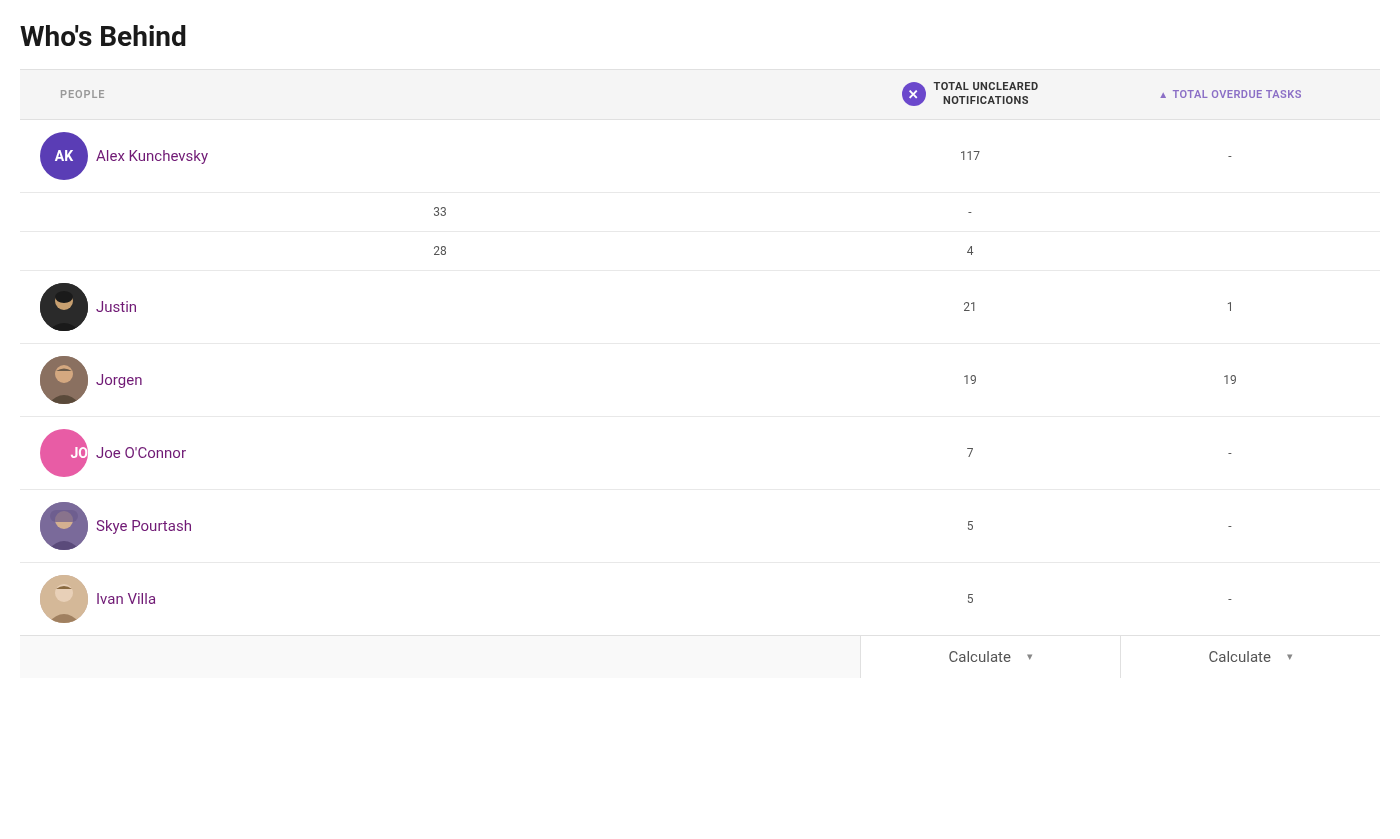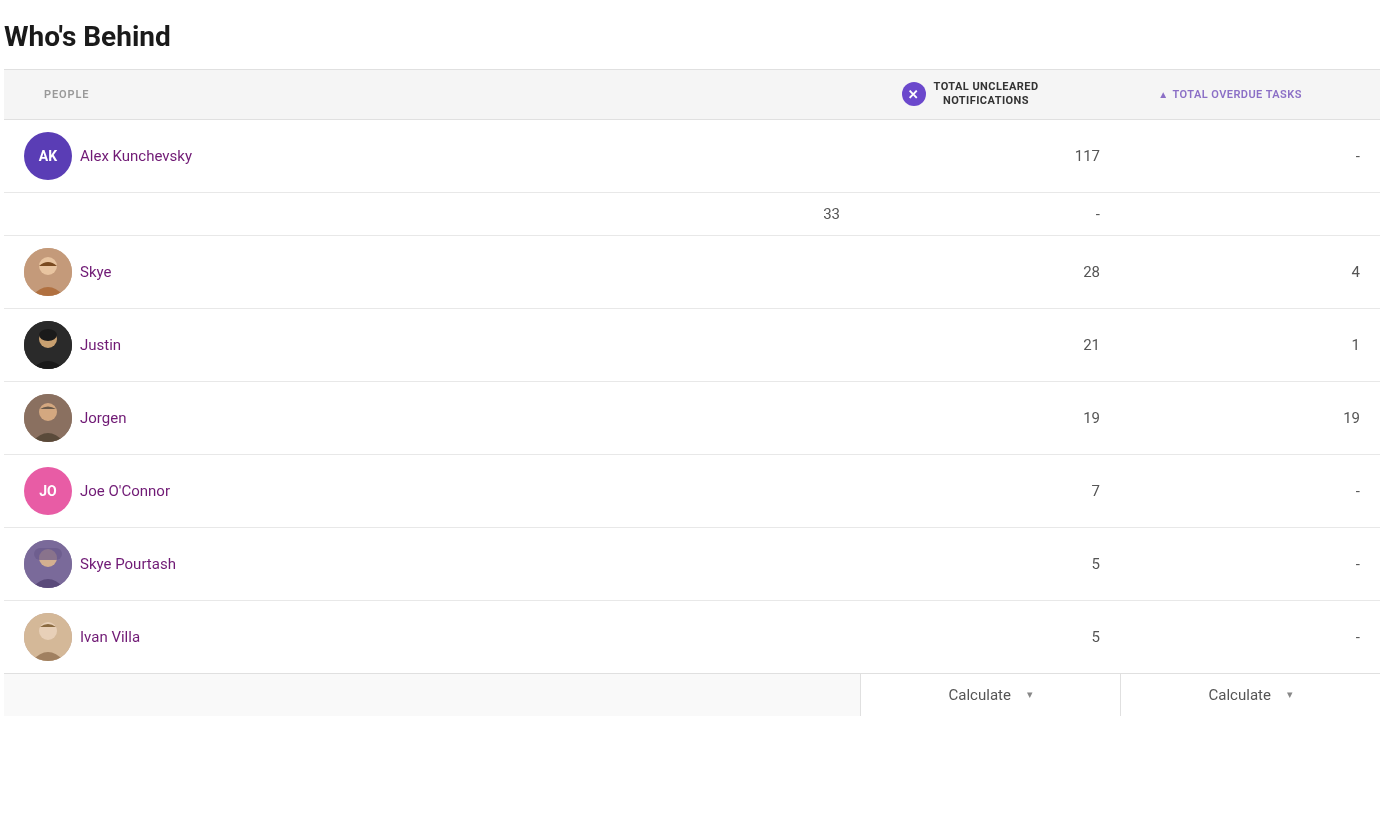--- a/index.html
+++ b/index.html
@@ -10,21 +10,21 @@
 
     body {
       font-family: -apple-system, BlinkMacSystemFont, 'Segoe UI', Roboto, sans-serif;
       background: #ffffff;
       color: #333;
       width: 1400px;
       min-height: 839px;
     }
 
     .page-container {
-      padding: 20px 20px 0 4px;
+      padding: 20px 20px 0 20px;
     }
 
     .page-title {
       font-size: 28px;
       font-weight: 700;
       color: #1a1a1a;
       padding-bottom: 16px;
       border-bottom: 1px solid #e0e0e0;
       margin-bottom: 0;
     }
@@ -131,31 +131,32 @@
       color: white;
       overflow: hidden;
     }
 
     .avatar-initials-purple {
       background: #5a3db5;
     }
 
     .avatar-initials-pink {
       background: #e85ca5;
+      justify-content: flex-end;
     }
 
     .person-name {
       font-size: 15px;
       color: #701a75;
       font-weight: 400;
     }
 
     .data-cell {
-      text-align: right;
-      font-size: 15px;
+      text-align: center;
+      font-size: 12px;
       color: #555;
     }
 
     .footer-row {
       display: grid;
       grid-template-columns: 1fr 260px 260px;
       border-top: 1px solid #e0e0e0;
     }
 
     .footer-empty {
@@ -212,31 +213,20 @@
         <div class="data-cell">117</div>
         <div class="data-cell">-</div>
       </div>
 
       <div class="table-row">
         <div class="data-cell">33</div>
         <div class="data-cell">-</div>
       </div>
 
       <div class="table-row">
-        <div class="person-cell">
-          <div class="avatar" style="overflow:hidden; background:#c49a7a;">
-            <svg width="48" height="48" viewBox="0 0 48 48" xmlns="http://www.w3.org/2000/svg">
-              <rect width="48" height="48" fill="#c49a7a"></rect>
-              <circle cx="24" cy="18" r="9" fill="#e8c4a0"></circle>
-              <path d="M8 48 Q24 30 40 48" fill="#b07040"></path>
-              <path d="M15 18 Q24 10 33 18" fill="#7a4a20" stroke="none"></path>
-            </svg>
-          </div>
-          <span class="person-name">Skye</span>
-        </div>
         <div class="data-cell">28</div>
         <div class="data-cell">4</div>
       </div>
 
       <div class="table-row">
         <div class="person-cell">
           <div class="avatar" style="overflow:hidden; background:#1a1a1a;">
             <svg width="48" height="48" viewBox="0 0 48 48" xmlns="http://www.w3.org/2000/svg">
               <rect width="48" height="48" fill="#2a2a2a"></rect>
               <circle cx="24" cy="18" r="9" fill="#c8a070"></circle>

